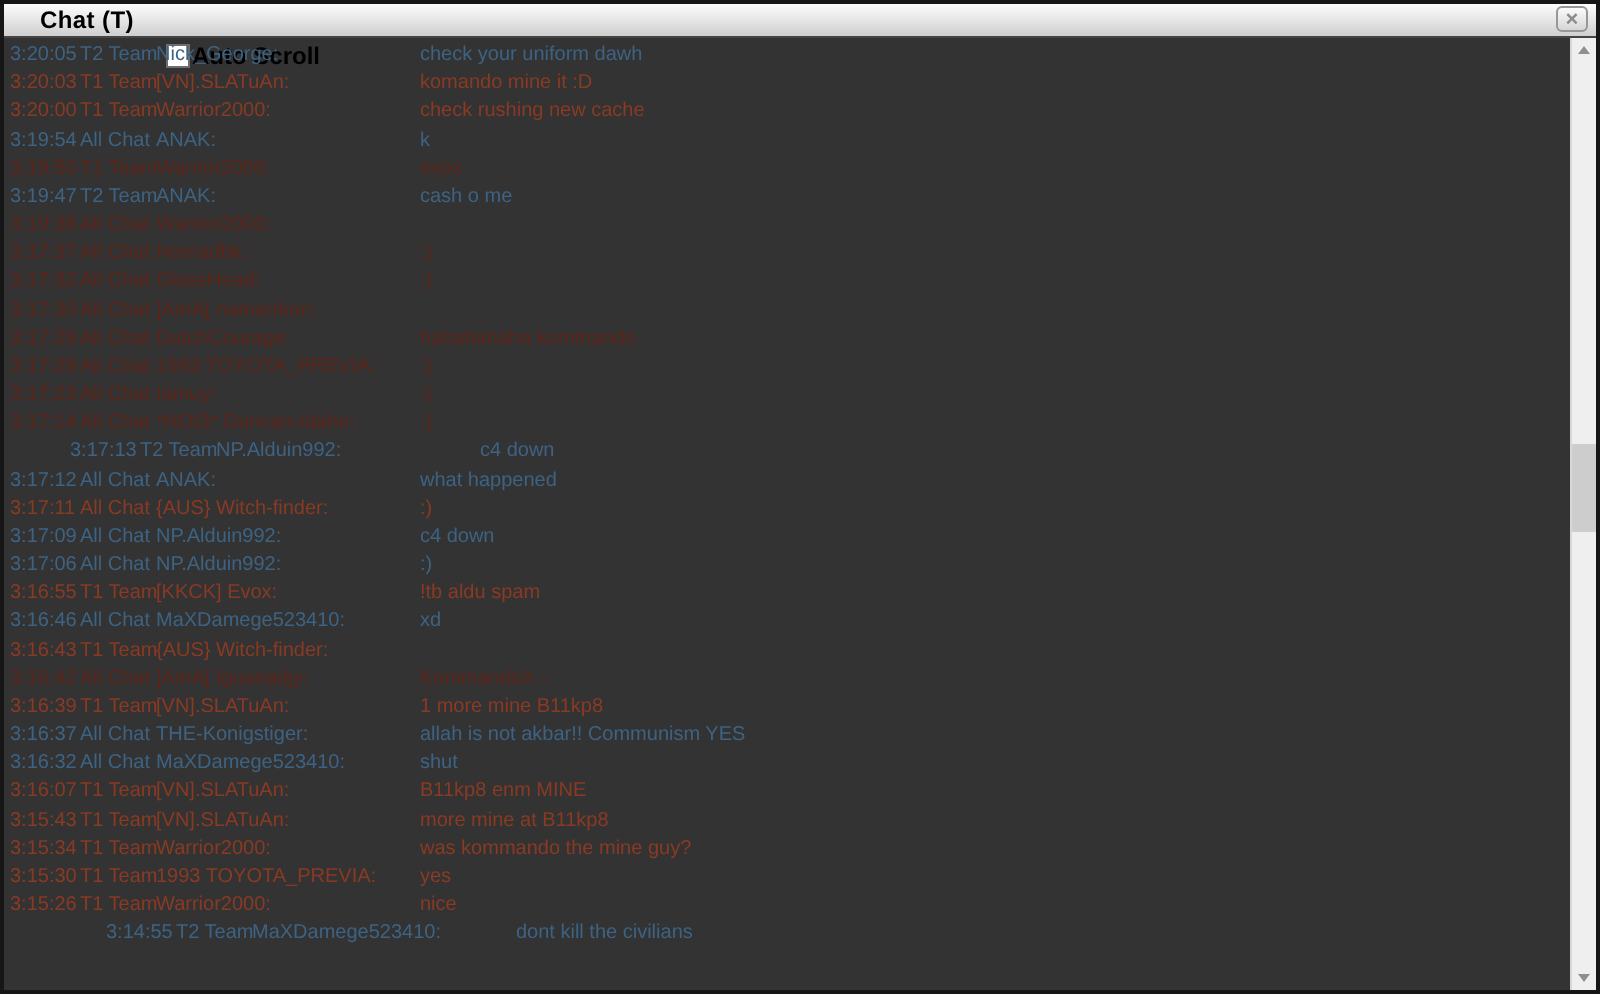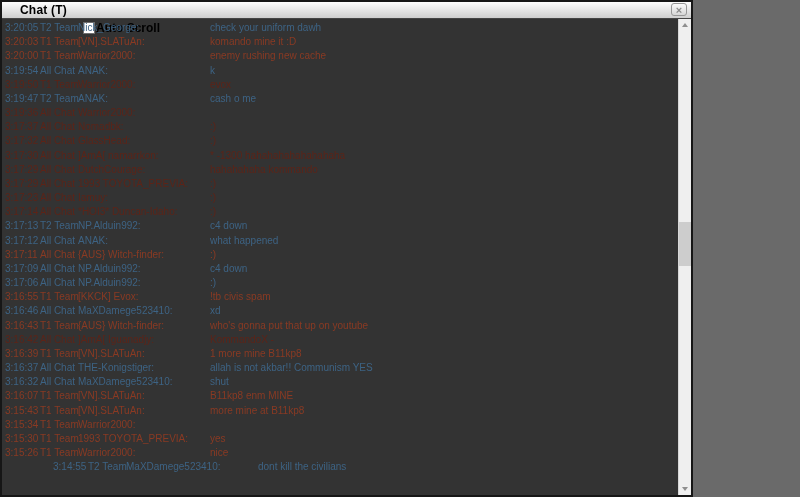--- a/index.html
+++ b/index.html
@@ -1,17 +1,17 @@
 <!DOCTYPE html>
 <html><head>
 <meta charset="utf-8">
 <style>
   html,body{margin:0;padding:0;background:#6a6a6a;}
   .window{
-    position:relative;width:693px;height:497px;box-sizing:border-box;
+    position:relative;width:800px;height:497px;box-sizing:border-box;
     background:#333333;border:2px solid #161616;overflow:hidden;
     font-family:"Liberation Sans",sans-serif;
   }
   
   .titlebar{
     position:absolute;top:0;left:0;right:0;height:16px;
     background:linear-gradient(#fdfdfd,#cfcfcf);
     border-bottom:1px solid #454545;
   }
   .titlebar .title{
@@ -83,21 +83,21 @@
     <span class="col-time">3:20:03</span>
     <span class="col-channel">T1 Team</span>
     <span class="col-player">[VN].SLATuAn:</span>
     <span class="col-message">komando mine it :D</span>
   </div>
 
   <div class="row" style="color: rgb(138, 58, 35);">
     <span class="col-time">3:20:00</span>
     <span class="col-channel">T1 Team</span>
     <span class="col-player">Warrior2000:</span>
-    <span class="col-message">enemy rushing new cache</span>
+    <span class="col-message">check rushing new cache</span>
   </div>
 
   <div class="row" style="color: rgb(61, 99, 132);">
     <span class="col-time">3:19:54</span>
     <span class="col-channel">All Chat</span>
     <span class="col-player">ANAK:</span>
     <span class="col-message">k</span>
   </div>
 
   <div class="row" style="color: rgb(92, 36, 24);">
@@ -131,21 +131,20 @@
     <span class="col-time">3:17:32</span>
     <span class="col-channel">All Chat</span>
     <span class="col-player">GlassHead:</span>
     <span class="col-message">:)</span>
   </div>
 
   <div class="row" style="color: rgb(92, 36, 24);">
     <span class="col-time">3:17:30</span>
     <span class="col-channel">All Chat</span>
     <span class="col-player">]AmA[ namarrkon:</span>
-    <span class="col-message">* -1300 hahahahahahahahaha</span>
   </div>
 
   <div class="row" style="color: rgb(92, 36, 24);">
     <span class="col-time">3:17:29</span>
     <span class="col-channel">All Chat</span>
     <span class="col-player">DutchCourage:</span>
     <span class="col-message">hahahahaha kommando</span>
   </div>
 
   <div class="row" style="color: rgb(92, 36, 24);">
@@ -162,21 +161,21 @@
     <span class="col-message">:)</span>
   </div>
 
   <div class="row" style="color: rgb(92, 36, 24);">
     <span class="col-time">3:17:14</span>
     <span class="col-channel">All Chat</span>
     <span class="col-player">*HOI3* Duncan-Idaho:</span>
     <span class="col-message">:)</span>
   </div>
 
-  <div class="row" style="color: rgb(61, 99, 132);">
+  <div class="row" style="color: rgb(61, 99, 132); margin-left: 30px;">
     <span class="col-time">3:17:13</span>
     <span class="col-channel">T2 Team</span>
     <span class="col-player">NP.Alduin992:</span>
     <span class="col-message">c4 down</span>
   </div>
 
   <div class="row" style="color: rgb(61, 99, 132);">
     <span class="col-time">3:17:12</span>
     <span class="col-channel">All Chat</span>
     <span class="col-player">ANAK:</span>
@@ -201,35 +200,34 @@
     <span class="col-time">3:17:06</span>
     <span class="col-channel">All Chat</span>
     <span class="col-player">NP.Alduin992:</span>
     <span class="col-message">:)</span>
   </div>
 
   <div class="row" style="color: rgb(138, 58, 35);">
     <span class="col-time">3:16:55</span>
     <span class="col-channel">T1 Team</span>
     <span class="col-player">[KKCK] Evox:</span>
-    <span class="col-message">!tb civis spam</span>
+    <span class="col-message">!tb aldu spam</span>
   </div>
 
   <div class="row" style="color: rgb(61, 99, 132);">
     <span class="col-time">3:16:46</span>
     <span class="col-channel">All Chat</span>
     <span class="col-player">MaXDamege523410:</span>
     <span class="col-message">xd</span>
   </div>
 
   <div class="row" style="color: rgb(138, 58, 35);">
     <span class="col-time">3:16:43</span>
     <span class="col-channel">T1 Team</span>
     <span class="col-player">{AUS} Witch-finder:</span>
-    <span class="col-message">who's gonna put that up on youtube</span>
   </div>
 
   <div class="row" style="color: rgb(92, 36, 24);">
     <span class="col-time">3:16:42</span>
     <span class="col-channel">All Chat</span>
     <span class="col-player">]AmA[ Iguanadjy:</span>
     <span class="col-message">KommandoX -</span>
   </div>
 
   <div class="row" style="color: rgb(138, 58, 35);">
@@ -264,20 +262,21 @@
     <span class="col-time">3:15:43</span>
     <span class="col-channel">T1 Team</span>
     <span class="col-player">[VN].SLATuAn:</span>
     <span class="col-message">more mine at B11kp8</span>
   </div>
 
   <div class="row" style="color: rgb(138, 58, 35);">
     <span class="col-time">3:15:34</span>
     <span class="col-channel">T1 Team</span>
     <span class="col-player">Warrior2000:</span>
+    <span class="col-message">was kommando the mine guy?</span>
   </div>
 
   <div class="row" style="color: rgb(138, 58, 35);">
     <span class="col-time">3:15:30</span>
     <span class="col-channel">T1 Team</span>
     <span class="col-player">1993 TOYOTA_PREVIA:</span>
     <span class="col-message">yes</span>
   </div>
 
   <div class="row" style="color: rgb(138, 58, 35);">

